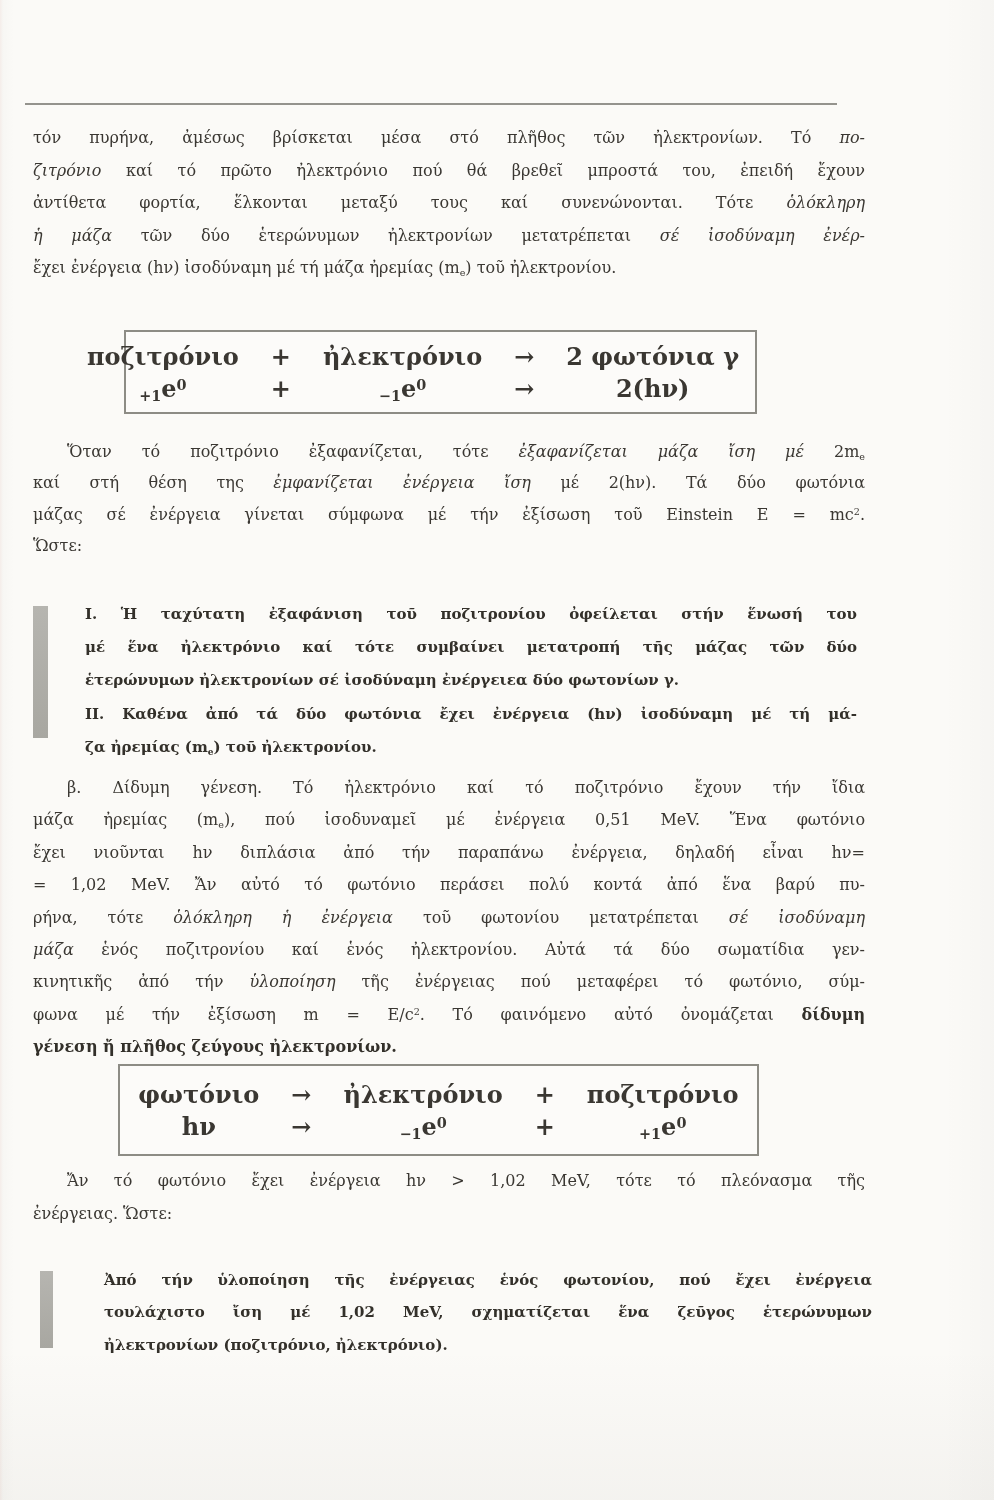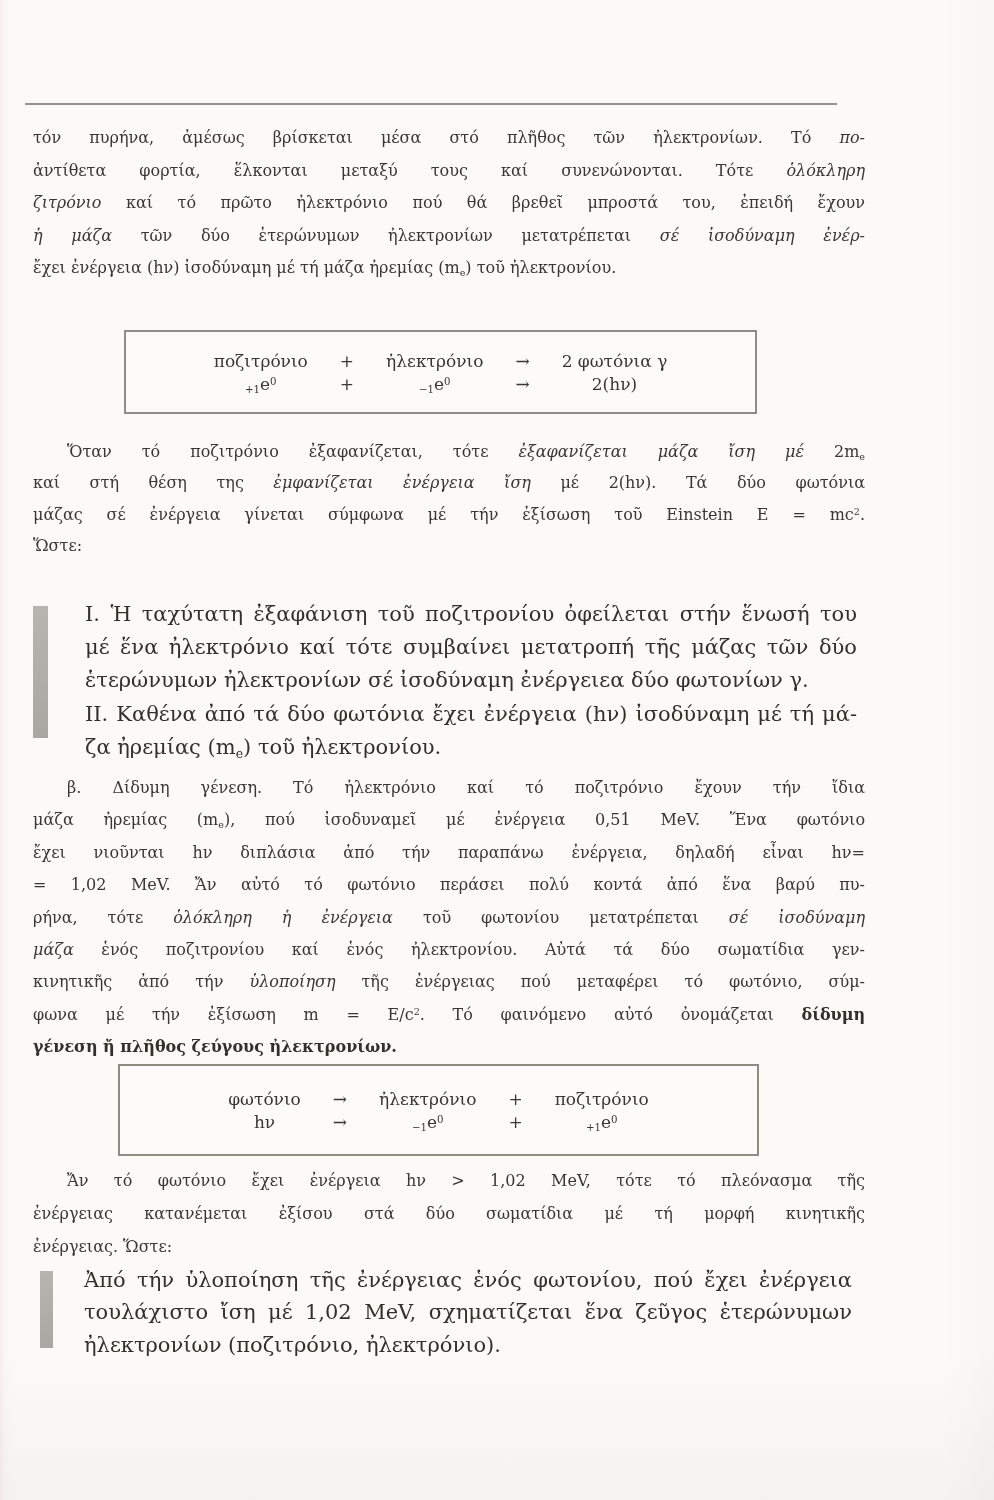--- a/index.html
+++ b/index.html
@@ -36,49 +36,49 @@
   .bd { font-weight: bold; color: #33302a; }
   sub { font-size: 0.60em; vertical-align: -0.28em; line-height: 0; }
   sup { font-size: 0.60em; vertical-align: 0.48em;  line-height: 0; }
 
   #para1 { top: 122px; line-height: 32.6px; }
   #para2 { top: 436px; line-height: 31.4px; }
   #para3 { top: 772px; line-height: 32.4px; }
   #para4 { top: 1164px; line-height: 33px; }
 
   
-  .notes { position: absolute; left: 85px; width: 772px; font-size: 21px;
-           font-weight: normal; color: #33302a; line-height: 33.2px; }
+  .notes { position: absolute; left: 85px; width: 772px; font-size: 15px;
+           font-weight: bold; color: #33302a; line-height: 33.2px; }
   #notes1 { top: 598px; }
-  #notes2 { top: 1264px; left: 84px; width: 768px; line-height: 32.4px; }
+  #notes2 { top: 1264px; left: 104px; width: 768px; line-height: 32.4px; }
   .sidebar { position: absolute; background: linear-gradient(180deg, #b6b5b0, #a8a7a1); }
   #bar1 { left: 33px; top: 606px; width: 15px; height: 132px; }
   #bar2 { left: 40px; top: 1271px; width: 13px; height: 77px; }
 
   
   .eqbox { position: absolute; border: 2px solid #8d8c85;
-           display: flex; align-items: center; justify-content: flex-start;
-           font-size: 17px; color: #3a3732; background: rgba(255,255,255,0.25); }
+           display: flex; align-items: center; justify-content: flex-end;
+           font-size: 24px; color: #3a3732; background: rgba(255,255,255,0.25); font-weight: bold; }
   #box1 { top: 330px; left: 124px; width: 629px; height: 80px; }
   #box2 { top: 1064px; left: 118px; width: 637px; height: 88px; }
   .eq-table { display: table; border-collapse: separate; border-spacing: 0 3px; margin: 0 auto; }
   .eq-row { display: table-row; }
   .eq-cell { display: table-cell; text-align: center; padding: 0 16px; white-space: nowrap; }
 </style>
 </head>
 <body>
 
 <div class="page">
 
   <div class="hdr-rule"></div>
 
   <div id="para1" class="tb">
       <div class="tline"><span>τόν πυρήνα, ἀμέσως βρίσκεται μέσα στό πλῆθος τῶν ἠλεκτρονίων. Τό </span><span class="it">πο-</span></div>
+      <div class="tline"><span class="it">ζιτρόνιο </span><span>καί τό πρῶτο ἠλεκτρόνιο πού θά βρεθεῖ μπροστά του, ἐπειδή ἔχουν</span></div>
       <div class="tline"><span>ἀντίθετα φορτία, ἕλκονται μεταξύ τους καί συνενώνονται. Τότε </span><span class="it">ὁλόκληρη</span></div>
-      <div class="tline"><span class="it">ζιτρόνιο </span><span>καί τό πρῶτο ἠλεκτρόνιο πού θά βρεθεῖ μπροστά του, ἐπειδή ἔχουν</span></div>
       <div class="tline"><span class="it">ἡ μάζα </span><span>τῶν δύο ἑτερώνυμων ἠλεκτρονίων μετατρέπεται </span><span class="it">σέ ἰσοδύναμη ἐνέρ-</span></div>
       <div class="tline tlast"><span>ἔχει ἐνέργεια (hν) ἰσοδύναμη μέ τή μάζα ἠρεμίας (m<sub>e</sub>) τοῦ ἠλεκτρονίου.</span></div>
     </div>
 
   <div id="box1" class="eqbox">
       <div class="eq-table">
         <div class="eq-row">
           <span class="eq-cell">ποζιτρόνιο</span>
           <span class="eq-cell">+</span>
           <span class="eq-cell">ἠλεκτρόνιο</span>
@@ -141,21 +141,20 @@
           <span class="eq-cell">→</span>
           <span class="eq-cell"><sub>−1</sub>e<sup>0</sup></span>
           <span class="eq-cell">+</span>
           <span class="eq-cell"><sub>+1</sub>e<sup>0</sup></span>
         </div>
       </div>
     </div>
 
   <div id="para4" class="tb ind">
       <div class="tline"><span>Ἄν τό φωτόνιο ἔχει ἐνέργεια hν &gt; 1,02 MeV, τότε τό πλεόνασμα τῆς</span></div>
-      <div class="tline"><span>ἐνέργειας κατανέμεται ἐξίσου στά δύο σωματίδια μέ τή μορφή κινητικῆς</span></div>
       <div class="tline tlast"><span>ἐνέργειας. Ὥστε:</span></div>
     </div>
 
   <div id="bar2" class="sidebar"></div>
   <div id="notes2" class="notes">
       <div class="tline"><span>Ἀπό τήν ὑλοποίηση τῆς ἐνέργειας ἑνός φωτονίου, πού ἔχει ἐνέργεια</span></div>
       <div class="tline"><span>τουλάχιστο ἴση μέ 1,02 MeV, σχηματίζεται ἕνα ζεῦγος ἑτερώνυμων</span></div>
       <div class="tline tlast"><span>ἠλεκτρονίων (ποζιτρόνιο, ἠλεκτρόνιο).</span></div>
     </div>
 

